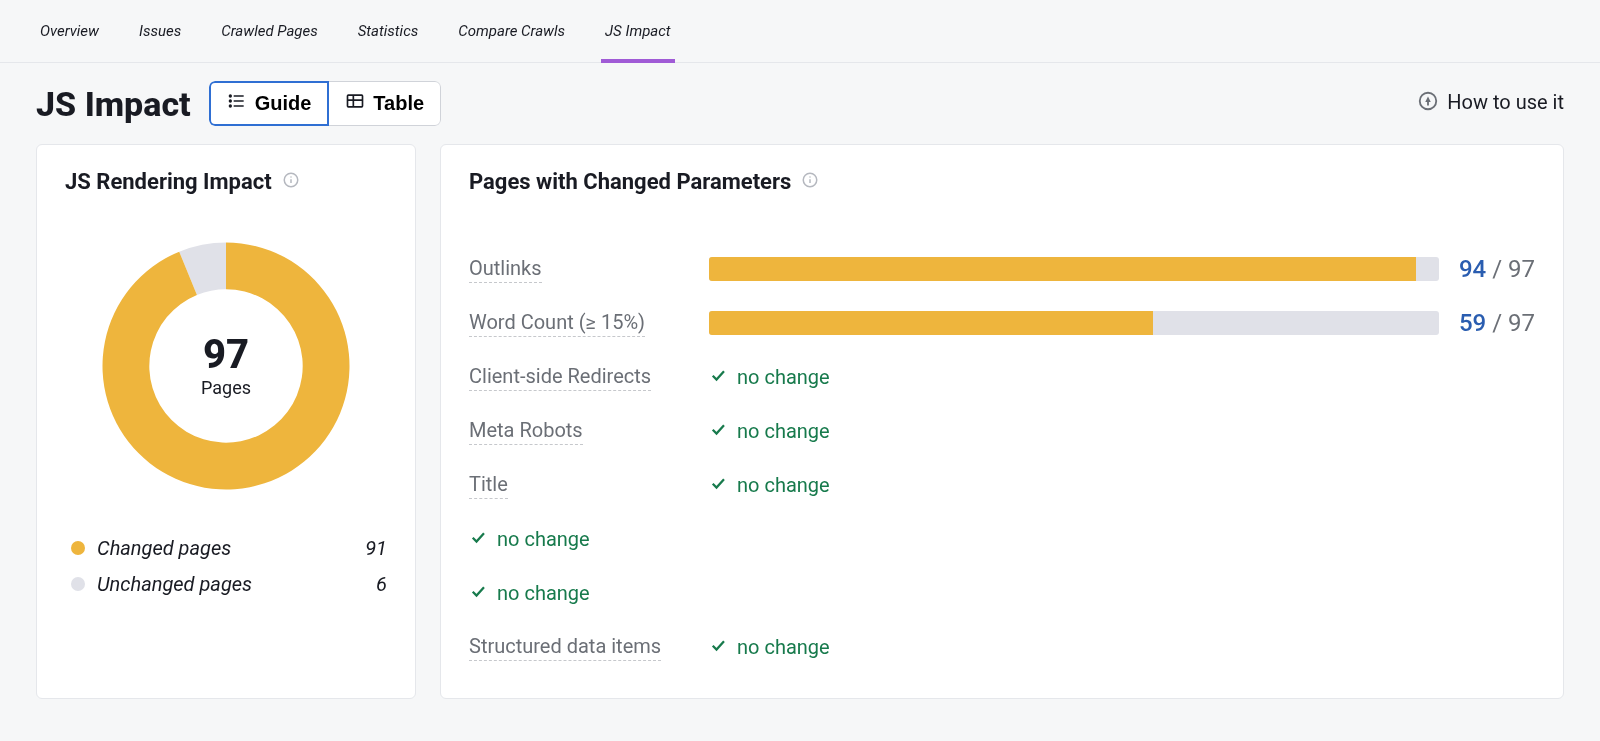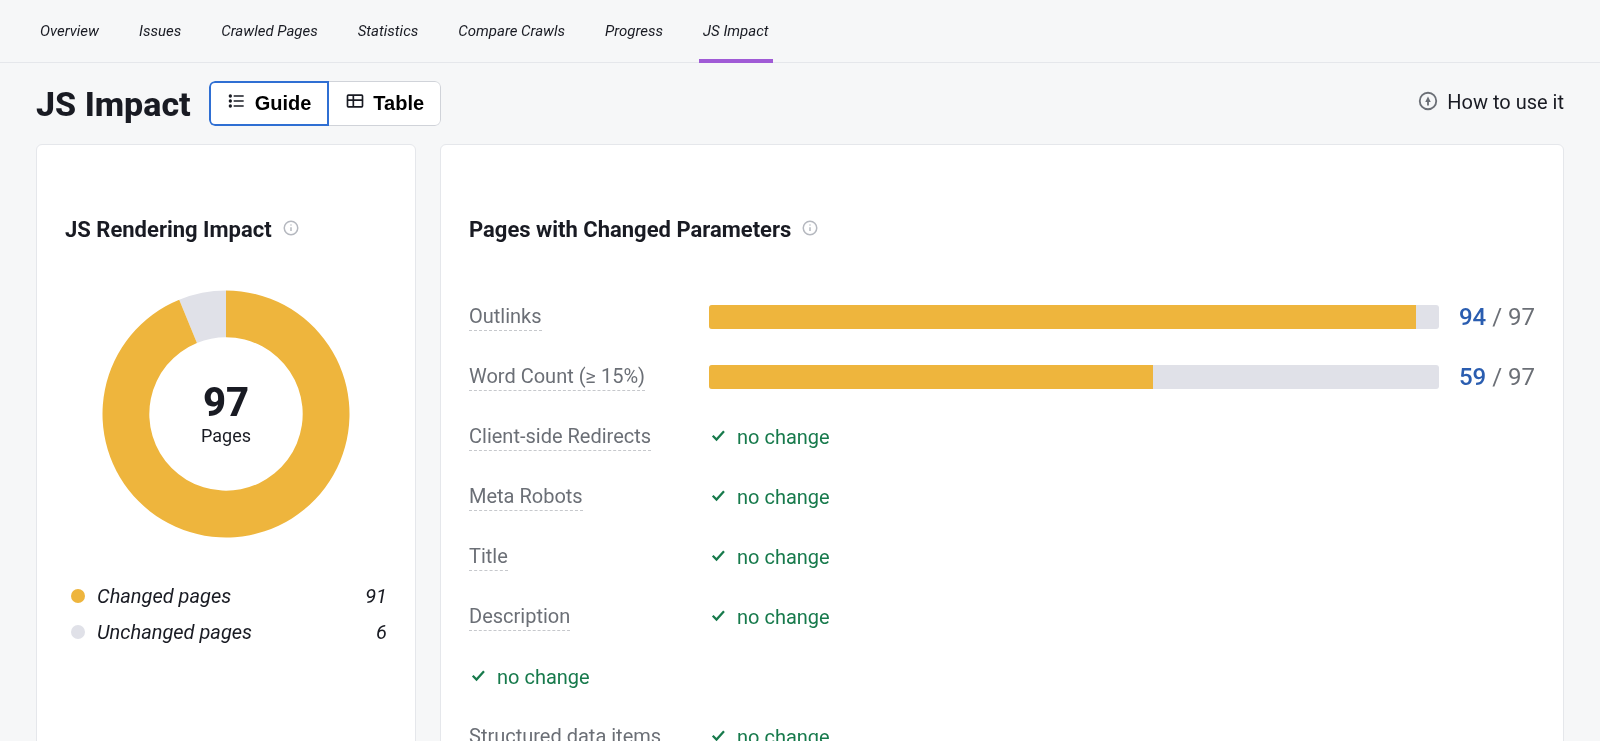--- a/index.html
+++ b/index.html
@@ -88,21 +88,20 @@
   }
   .card-left { width: 380px; flex: 0 0 380px; }
   .card-right { flex: 1; }
   .card-title {
     font-size: 22px;
     font-weight: 700;
     display: flex;
     align-items: center;
     gap: 10px;
     margin-bottom: 18px;
-    margin-top: 48px;
   }
   .info-icon {
     width: 18px; height: 18px;
     color: #b5b8bf;
   }
   .donut-wrap {
     display: flex;
     justify-content: center;
     padding: 24px 0 24px 0;
     position: relative;
@@ -122,21 +121,21 @@
     font-size: 20px;
     padding: 6px 0;
     font-style: italic;
   }
   .legend-dot {
     width: 14px; height: 14px; border-radius: 50%;
     margin-right: 12px;
   }
   .legend-label { flex: 1; }
   .legend-val { color: #191b23; font-weight: 400; }
-  .param-list { display: flex; flex-direction: column; gap: 6px; padding-top: 30px; }
+  .param-list { display: flex; flex-direction: column; gap: 0; padding-top: 30px; }
   .param-row {
     display: flex;
     align-items: center;
     min-height: 54px;
   }
   .param-label {
     width: 230px;
     flex: 0 0 230px;
     font-size: 20px;
     color: #6b6f76;
@@ -188,21 +187,20 @@
 </style>
 </head>
 <body>
 
 <div class="tabs" id="tabs-container">
     <div class="tab">Overview</div>
     <div class="tab">Issues</div>
     <div class="tab">Crawled Pages</div>
     <div class="tab">Statistics</div>
     <div class="tab">Compare Crawls</div>
-    <div class="tab">Progress</div>
     <div class="tab active">JS Impact</div>
   </div>
 
 <div class="header-row">
   <h1 class="page-title">JS Impact</h1>
   <div class="view-toggle">
     <button class="view-btn active">
       <span class="icon-svg">
         <svg width="20" height="20" viewBox="0 0 24 24" fill="none" stroke="#191b23" stroke-width="2">
           <line x1="8" y1="6" x2="20" y2="6"></line>
@@ -326,21 +324,20 @@
         <div class="param-row">
           <div class="param-label-wrap"><span class="param-label">Title</span></div>
           <div class="nochange">
             <span><svg class="check-icon" viewBox="0 0 24 24" fill="none" stroke="currentColor" stroke-width="3">
                 <polyline points="5 13 10 18 20 7"></polyline>
               </svg></span>
             <span>no change</span>
           </div>
         </div>
         <div class="param-row">
-          <div class="param-label-wrap"><span class="param-label">Description</span></div>
           <div class="nochange">
             <span><svg class="check-icon" viewBox="0 0 24 24" fill="none" stroke="currentColor" stroke-width="3">
                 <polyline points="5 13 10 18 20 7"></polyline>
               </svg></span>
             <span>no change</span>
           </div>
         </div>
         <div class="param-row">
           <div class="nochange">
             <span><svg class="check-icon" viewBox="0 0 24 24" fill="none" stroke="currentColor" stroke-width="3">

